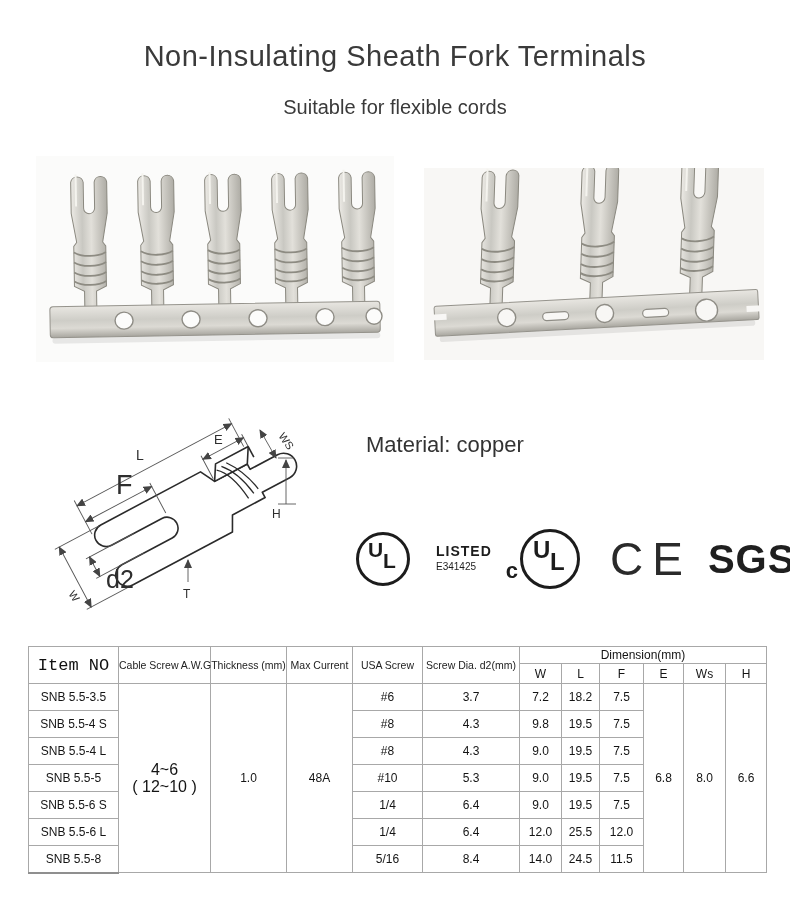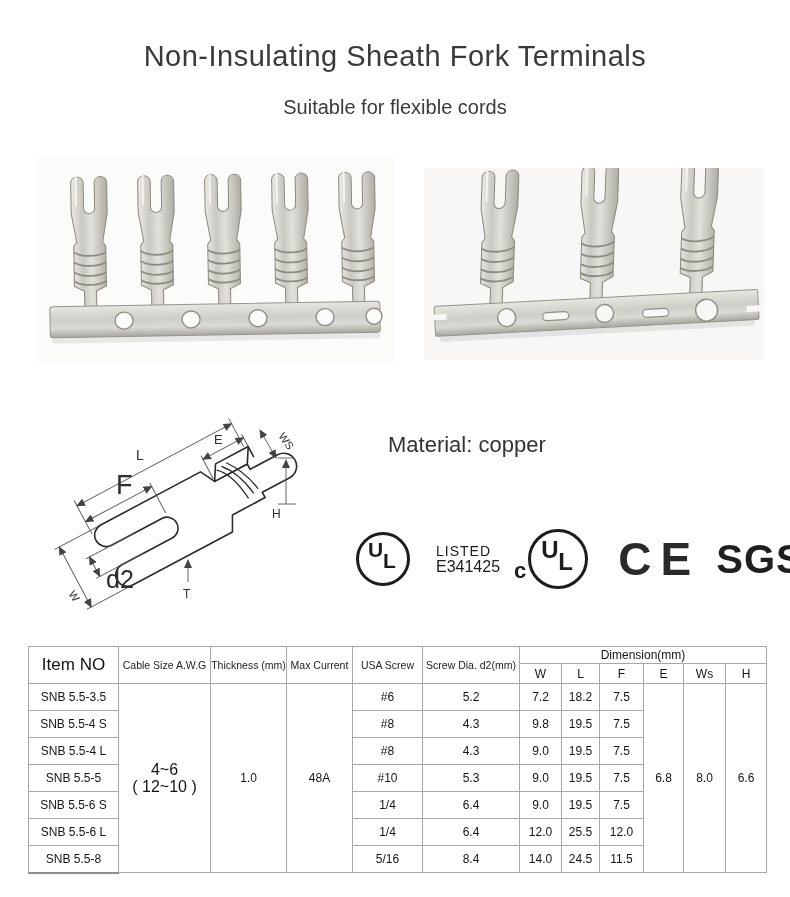--- a/index.html
+++ b/index.html
@@ -5,45 +5,45 @@
   html,body{margin:0;padding:0;background:#fff;}
   body{width:790px;height:897px;position:relative;font-family:"Liberation Sans",sans-serif;color:#222;overflow:hidden;}
 
   .title{position:absolute;left:0;top:40px;width:790px;text-align:center;font-size:29px;color:#3a3a3a;letter-spacing:0.5px;}
   .subtitle{position:absolute;left:0;top:96px;width:790px;text-align:center;font-size:20px;color:#3a3a3a;}
 
   .photo-left{position:absolute;left:36px;top:156px;}
   .photo-right{position:absolute;left:424px;top:168px;}
   .diagram{position:absolute;left:20px;top:396px;}
 
-  .specs{position:absolute;left:388px;top:428px;font-size:22px;color:#333;line-height:34px;}
+  .specs{position:absolute;left:366px;top:428px;font-size:22px;color:#333;line-height:34px;}
 
   .certs{position:absolute;left:356px;top:520px;width:420px;height:78px;display:flex;align-items:center;}
   .ul-circle{position:relative;border:3px solid #1c1c1c;border-radius:50%;flex:none;}
   .ul1{width:48px;height:48px;}
   .ul2{width:54px;height:54px;}
   .ul-circle .u{position:absolute;font-weight:bold;color:#1c1c1c;}
   .ul-circle .l{position:absolute;font-weight:bold;color:#1c1c1c;}
   .ul1 .u{left:9px;top:3px;font-size:21px;}
   .ul1 .l{left:24px;top:14px;font-size:21px;}
   .ul2 .u{left:10px;top:4px;font-size:24px;}
   .ul2 .l{left:27px;top:16px;font-size:24px;}
   .listed-block{margin-left:26px;line-height:15px;color:#1c1c1c;}
-  .listed-word{font-size:14px;font-weight:normal;letter-spacing:1px;}
-  .listed-no{font-size:16px;}
+  .listed-word{font-size:14px;font-weight:bold;letter-spacing:1px;}
+  .listed-no{font-size:10px;}
   .c-prefix{margin-left:14px;margin-right:2px;align-self:flex-end;margin-bottom:14px;font-size:22px;font-weight:bold;color:#1c1c1c;}
-  .ce-mark{margin-left:30px;font-size:46px;color:#2a2a2a;letter-spacing:9px;font-weight:bold;}
+  .ce-mark{margin-left:30px;font-size:46px;color:#2a2a2a;letter-spacing:9px;font-weight:normal;}
   .sgs-mark{margin-left:16px;font-size:40px;font-weight:bold;color:#1f1f1f;letter-spacing:1px;}
 
   table.spec{position:absolute;left:28px;top:646px;width:738px;border-collapse:collapse;table-layout:fixed;font-size:12px;color:#141414;}
   table.spec td,table.spec th{border:1px solid #a8a8a8;text-align:center;vertical-align:middle;padding:0;font-weight:normal;white-space:nowrap;overflow:visible;}
   tr.h1{height:17px;}
   tr.h2{height:20px;}
   tr.dr{height:27px;}
-  th.item-h{font-size:17px;color:#111;border-top:3px solid #161616;border-bottom:3px solid #161616;border-left:none;}
+  th.item-h{font-size:17px;color:#111;border-top:3px solid #161616;border-bottom:3px solid #161616;border-left:none;font-family:Liberation Mono, monospace;}
   th.small-h{font-size:10.5px;color:#222;}
   th.dim-h{font-size:12px;}
   th.sub-h{font-size:12px;}
   td.item-c{font-weight:bold;text-align:left;padding-left:10px;border-left:none;border-bottom:2px solid #8f8f8f;font-size:12px;margin-left:32px;}
   tr.dr:last-child td.item-c{border-bottom:2px solid #8f8f8f;}
   td.cable-c{font-size:16px;line-height:17px;}
 </style>
 </head>
 <body>
 
@@ -200,21 +200,21 @@
       <col style="width:42px">
       <col style="width:38px">
     <col style="width:44px">
       <col style="width:40px">
       <col style="width:42px">
       <col style="width:41px">
   </colgroup>
   <tbody>
       <tr class="h1">
     <th class="item-h" rowspan="2">Item NO</th>
-    <th class="small-h" rowspan="2">Cable Size  A.W.G</th>
+    <th class="small-h" rowspan="2">Cable Screw  A.W.G</th>
     <th class="small-h" rowspan="2">Thickness (mm)</th>
     <th class="small-h" rowspan="2">Max Current</th>
     <th class="small-h" rowspan="2">USA Screw</th>
     <th class="small-h" rowspan="2">Screw Dia. d2(mm)</th>
     <th class="dim-h" colspan="6">Dimension(mm)</th>
   </tr>
   <tr class="h2">
     <th class="sub-h">W</th>
     <th class="sub-h">L</th>
     <th class="sub-h">F</th>
@@ -224,21 +224,21 @@
   </tr>
   <tr class="dr">
     <td class="item-c">SNB 5.5-3.5</td>
     <td class="cable-c" rowspan="7">
       <div>4~6</div>
       <div>( 12~10 )</div>
     </td>
     <td rowspan="7">1.0</td>
     <td rowspan="7">48A</td>
     <td>#6</td>
-    <td>5.2</td>
+    <td>3.7</td>
     <td>7.2</td>
     <td>18.2</td>
     <td>7.5</td>
     <td rowspan="7">6.8</td>
     <td rowspan="7">8.0</td>
     <td rowspan="7">6.6</td>
   </tr>
   <tr class="dr">
     <td class="item-c">SNB 5.5-4 S</td>
     <td>#8</td>

